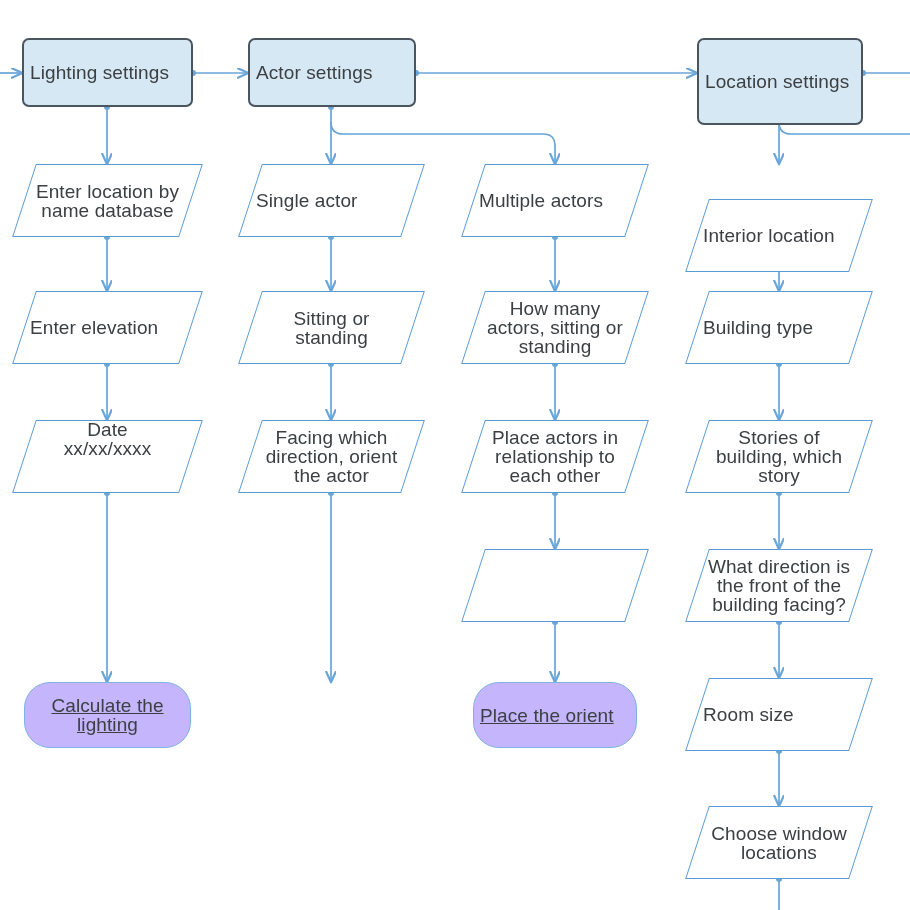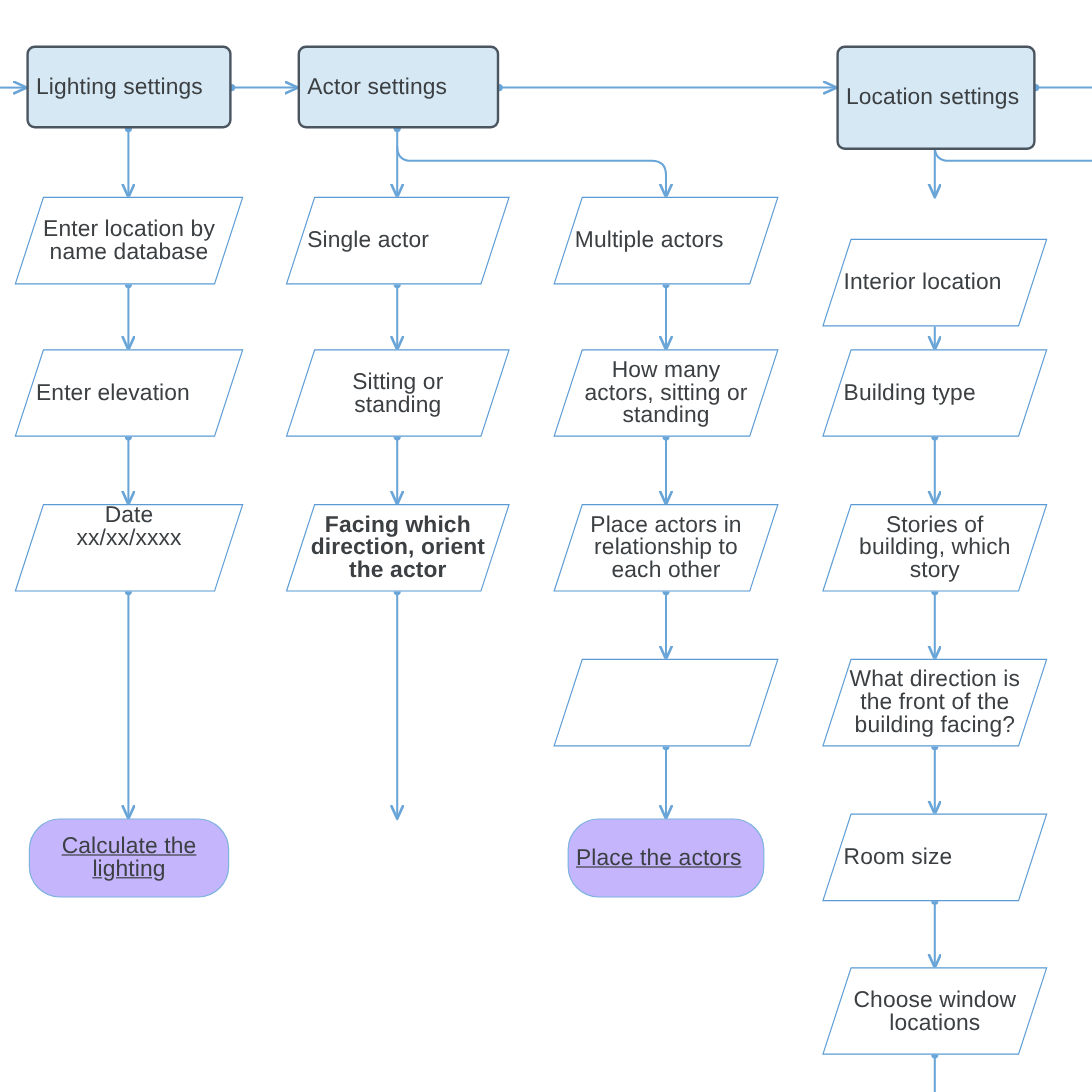--- a/index.html
+++ b/index.html
@@ -170,21 +170,21 @@
   <div class="node io" style="left:250px; top:164px; width:163px; height:73px;">
     <span class="skin"></span>
     <span class="label">Single actor</span>
   </div>
 
   <div class="node io" style="left:250px; top:291px; width:163px; height:73px;">
     <span class="skin"></span>
     <span class="label">Sitting or standing</span>
   </div>
 
-  <div class="node io" style="left:250px; top:420px; width:163px; height:73px;font-weight:bold;">
+  <div class="node io" style="left:250px; top:420px; width:163px; height:73px;">
     <span class="skin"></span>
     <span class="label">Facing which direction, orient the actor</span>
   </div>
 
 
   <div class="node io" style="left:473px; top:164px; width:164px; height:73px;">
     <span class="skin"></span>
     <span class="label">Multiple actors</span>
   </div>
 
@@ -196,21 +196,21 @@
   <div class="node io" style="left:473px; top:420px; width:164px; height:73px;">
     <span class="skin"></span>
     <span class="label">Place actors in relationship to each other</span>
   </div>
 
   <div class="node io" style="left:473px; top:549px; width:164px; height:73px;">
     <span class="skin"></span>
   </div>
 
   <div class="node terminator" style="left:473px; top:682px; width:164px; height:66px;">
-    <span class="label">Place the actors</span>
+    <span class="label">Place the orient</span>
   </div>
 
   <div class="node process" style="left:697px; top:38px; width:166px; height:87px;">
     <span class="label">Location settings</span>
   </div>
 
   <div class="node io" style="left:697px; top:164px; width:164px; height:73px;margin-top:35px;">
     <span class="skin"></span>
     <span class="label">Interior location</span>
   </div>

